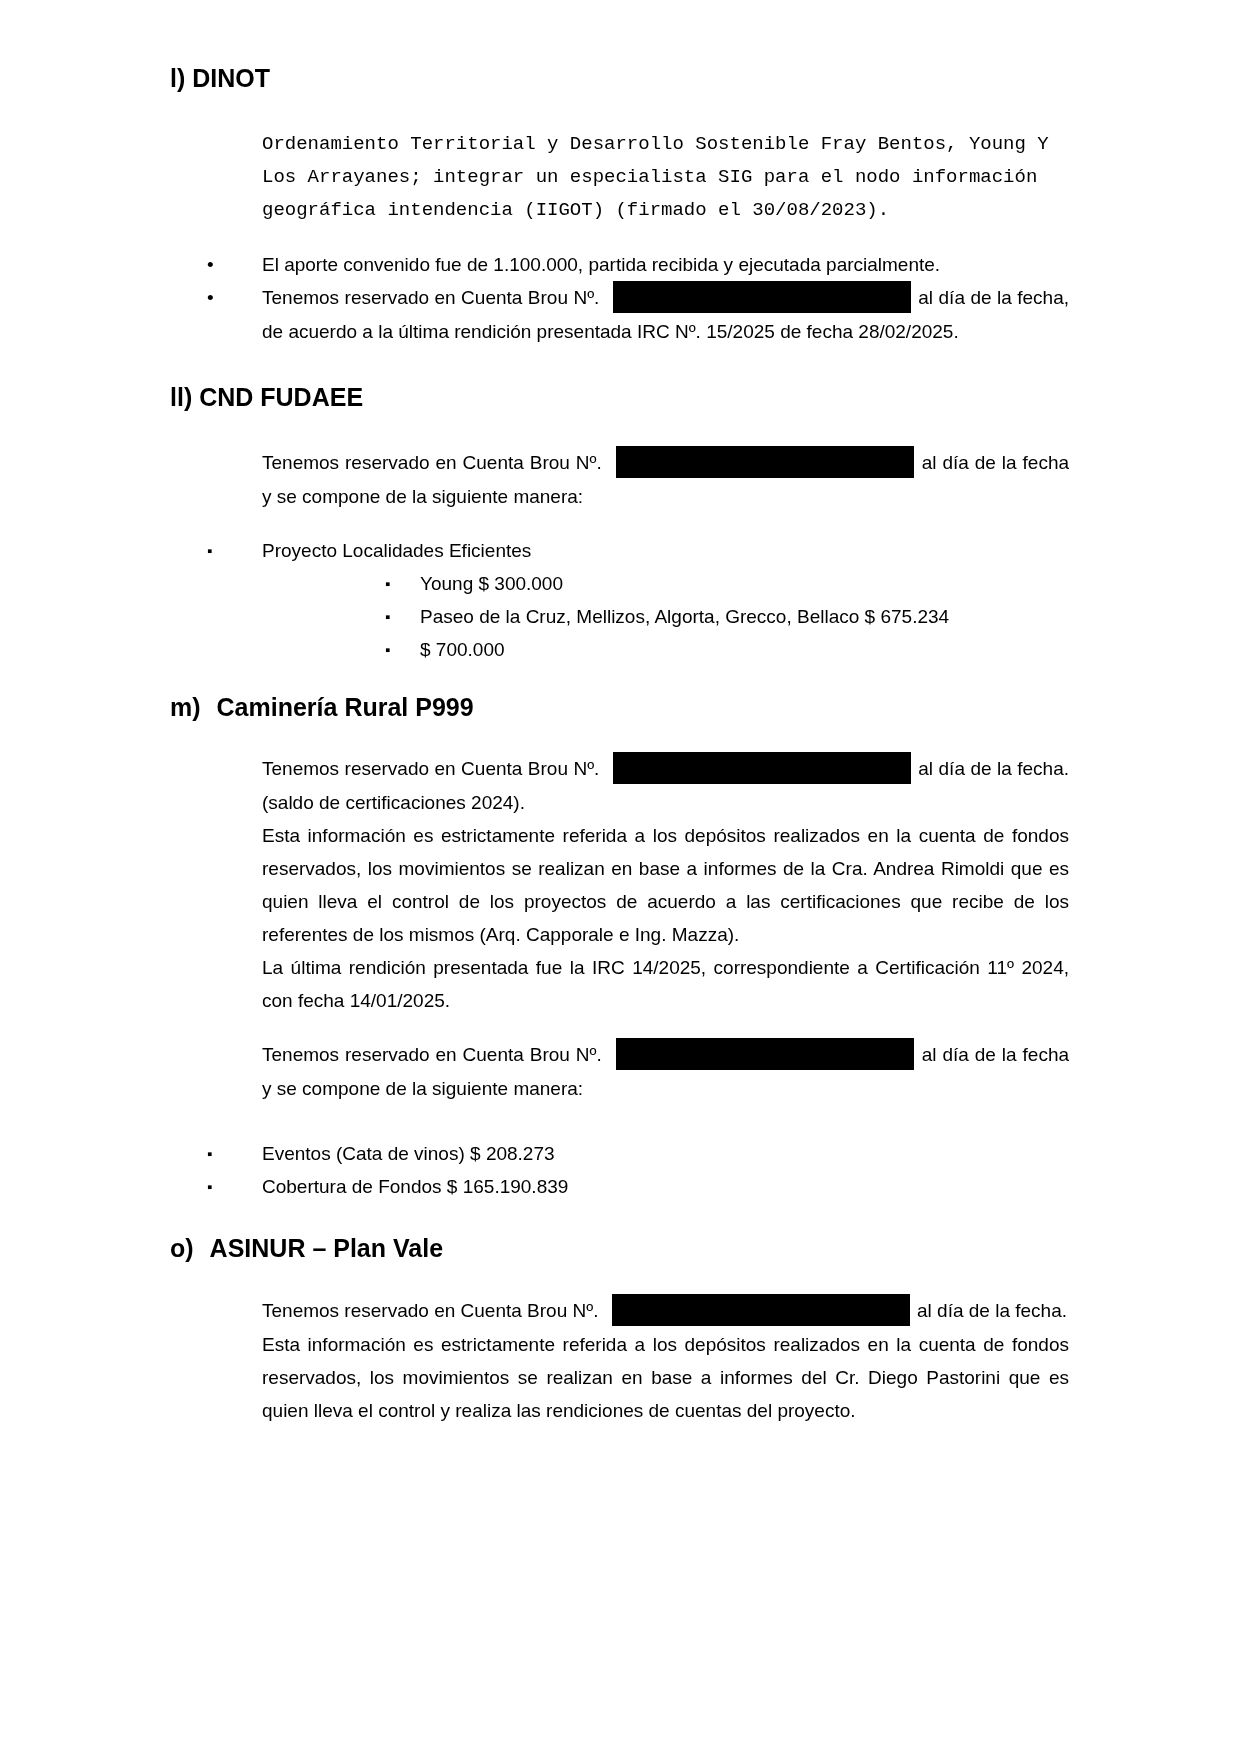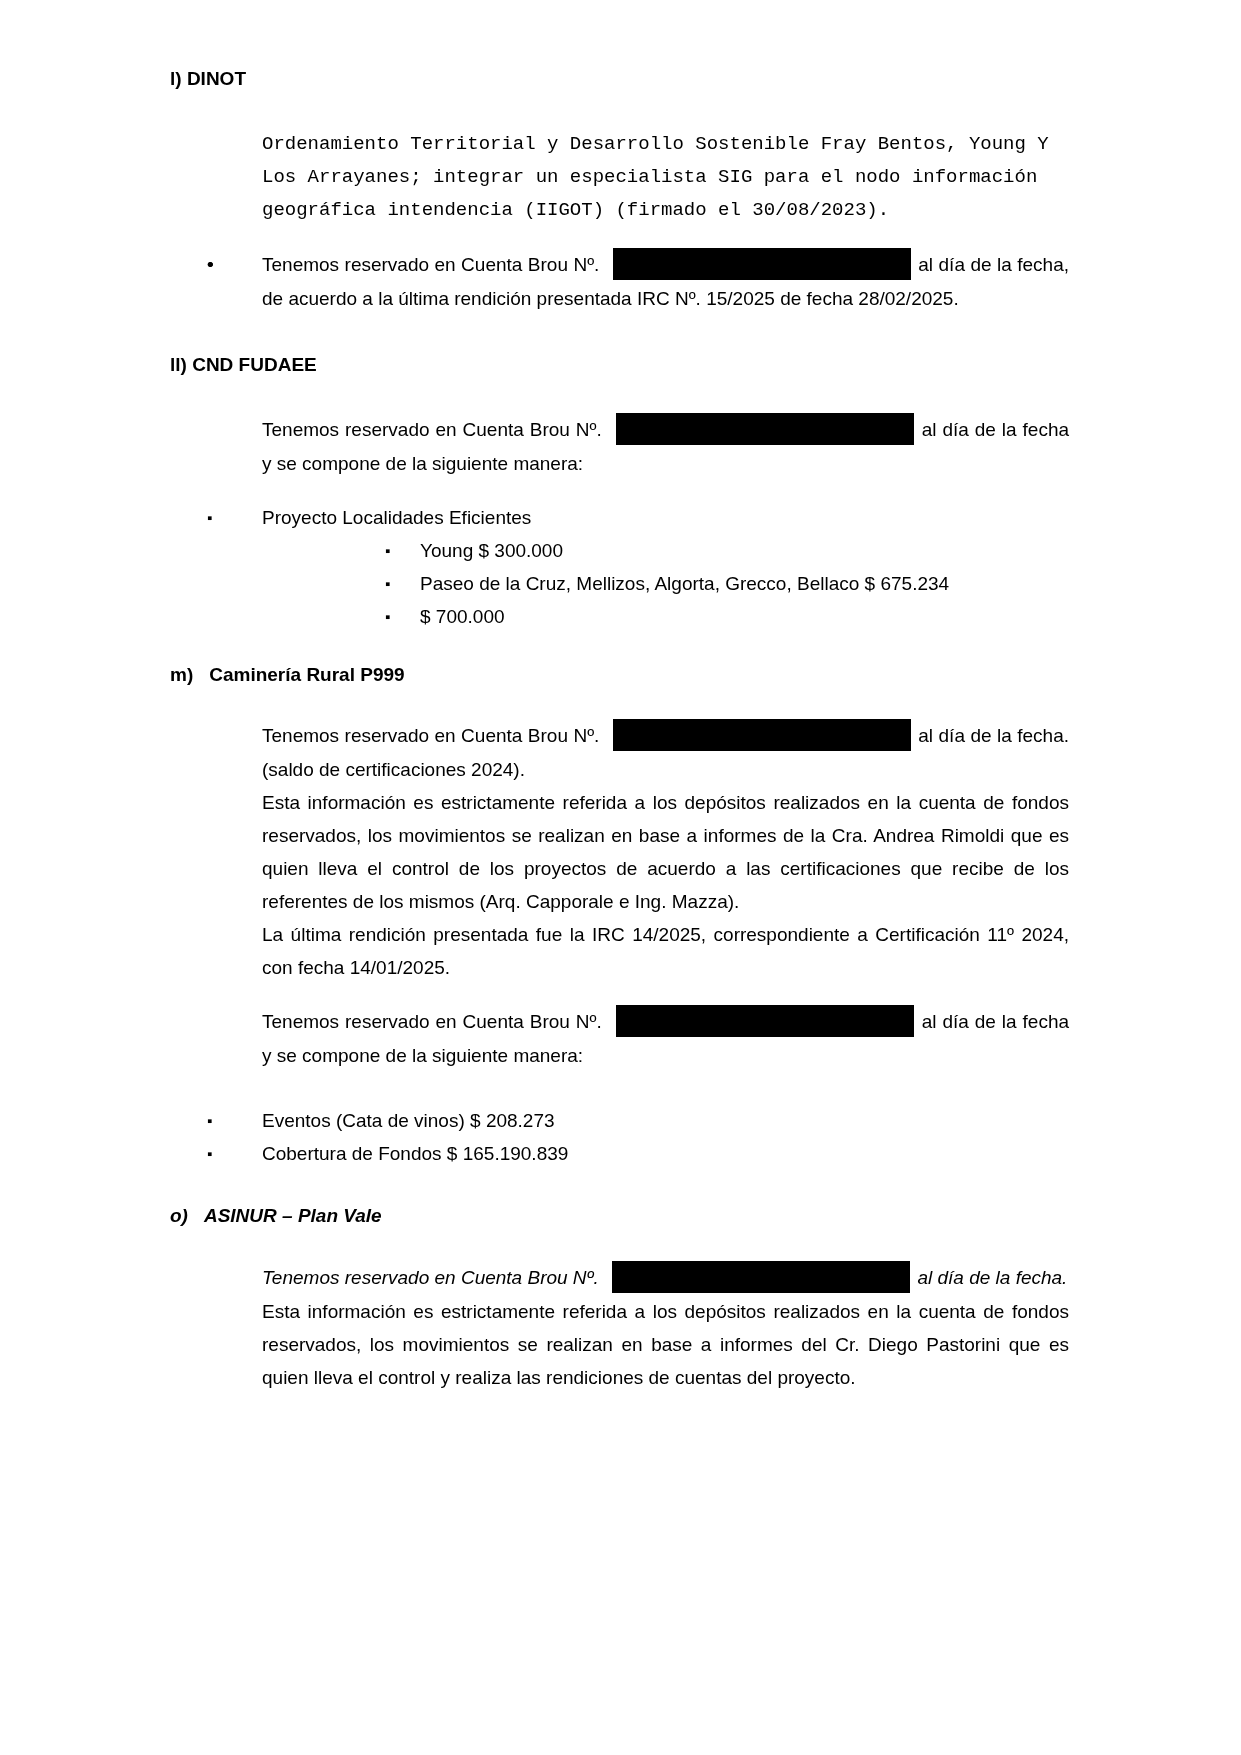--- a/index.html
+++ b/index.html
@@ -9,21 +9,21 @@
     height: 1755px;
     background: #ffffff;
     box-sizing: border-box;
     padding: 62px 172px 0 170px;
     overflow: hidden;
     font-family: "Liberation Sans", sans-serif;
     font-size: 19px;
     line-height: 33px;
     color: #000000;
   }
-  .heading { font-weight: bold; font-size: 19px; }
+  .heading { font-weight: bold; font-size: 25px; }
   .htab { margin-left: 16px; }
   .body-block { margin-left: 92px; text-align: justify; }
   .left-align { text-align: left; font-family: Liberation Mono, monospace; }
   .redaction {
     display: inline-block;
     width: 298px;
     height: 32px;
     background: #000000;
     vertical-align: middle;
     margin: 0 2px 0 8px;
@@ -36,40 +36,41 @@
     top: 0;
     text-align: left;
   }
   .li.sub { margin-left: 158px; }
   .li.sub .marker { left: -35px; font-size: 15px; }
   .sq .marker { font-size: 15px; }
   .mt14 { margin-top: 14px; }
   .mt21 { margin-top: 21px; }
   .mt25 { margin-top: 25px; }
   .mt28 { margin-top: 28px; }
-  .mt29 { margin-top: 29px; font-style: italic; }
+  .mt29 { margin-top: 29px; }
   .mt32 { margin-top: 32px; }
   .mt33 { margin-top: 33px; }
 </style>
 </head>
 <body>
 
 <div class="page">
 
   <div class="heading">
     <span>l) DINOT</span>
   </div>
 
   <div class="body-block left-align mt33">
     <span>Ordenamiento Territorial y Desarrollo Sostenible Fray Bentos, Young Y Los Arrayanes; integrar un especialista SIG para el nodo información geográfica intendencia (IIGOT) (firmado el 30/08/2023).</span>
   </div>
 
   <div class="body-block mt21">
     <div class="li">
       <span class="marker">•</span>
+      <span>El aporte convenido fue de 1.100.000, partida recibida y ejecutada parcialmente.</span>
     </div>
     <div class="li">
       <span class="marker">•</span>
       <span>Tenemos reservado en Cuenta Brou Nº.</span>
       <span class="redaction"></span>
       <span>al día de la fecha, de acuerdo a la última rendición presentada IRC Nº. 15/2025 de fecha 28/02/2025.</span>
     </div>
   </div>
 
   <div class="heading mt33">

